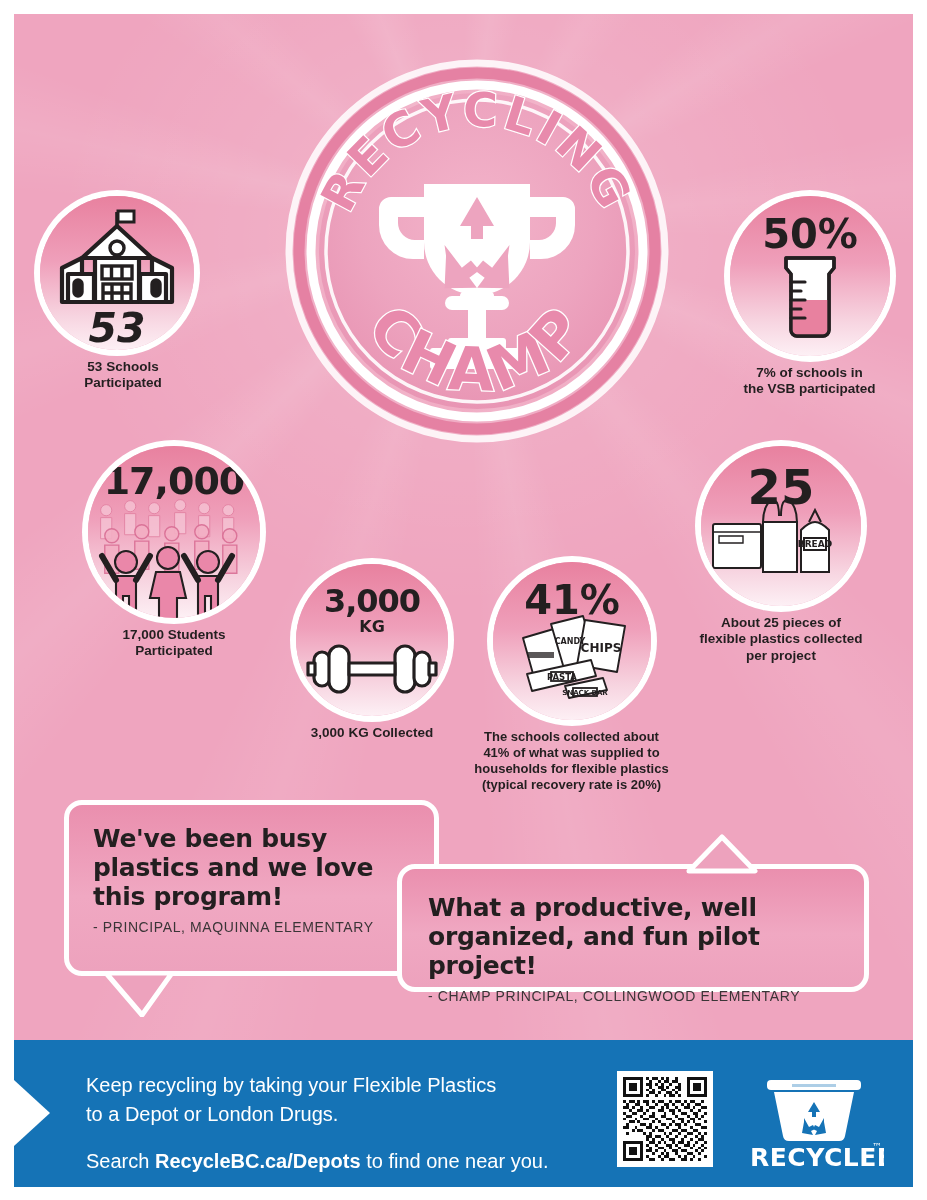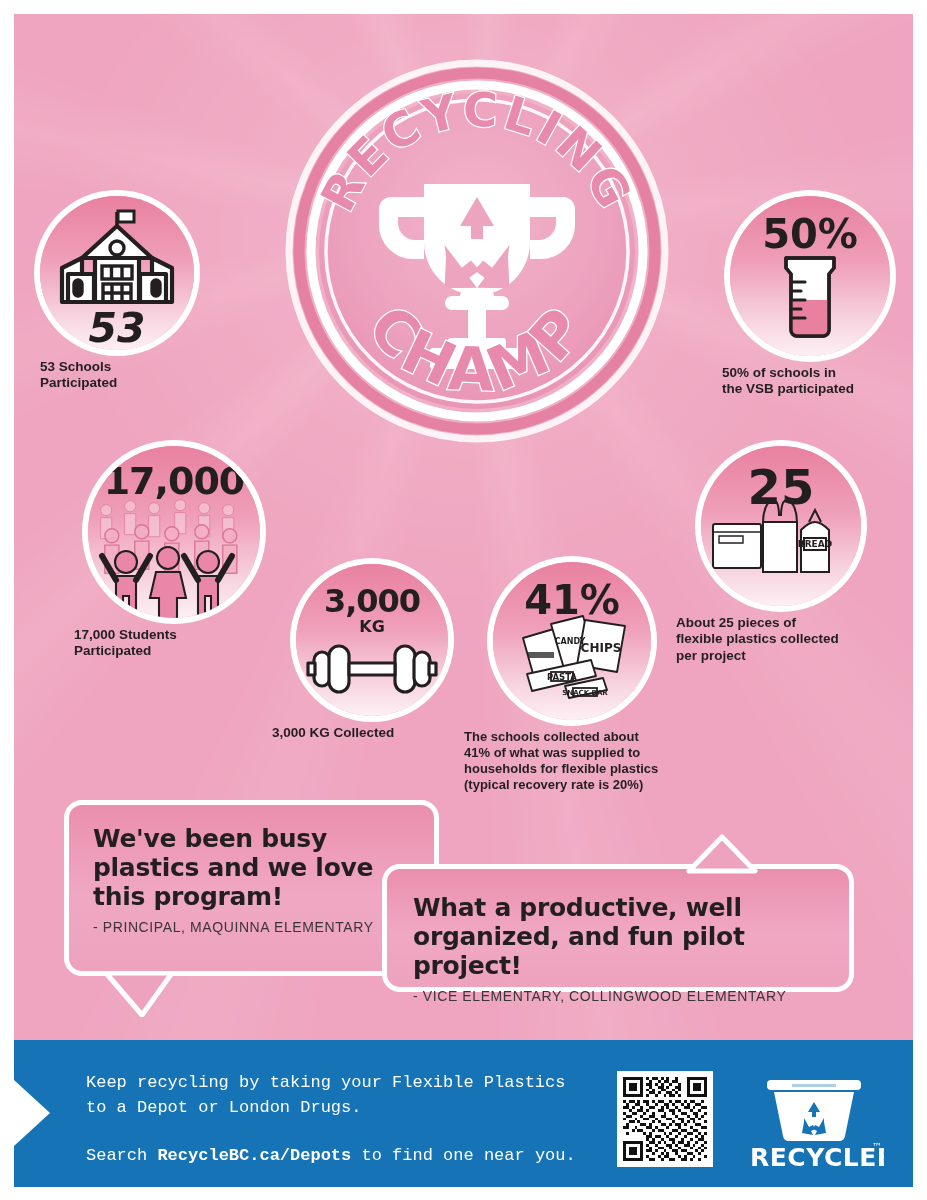--- a/index.html
+++ b/index.html
@@ -34,43 +34,43 @@
         rgba(255,255,255,0.00) 360deg);
   }
   .vignette{position:absolute;inset:0;pointer-events:none;
     background:radial-gradient(ellipse 70% 55% at 50% 22%, rgba(255,255,255,0.18), rgba(255,255,255,0) 65%);}
 
   
   .badge{position:absolute;left:268px;top:42px;width:390px;height:390px;}
   .badge svg{display:block;width:390px;height:390px;}
 
   
-  .stat{position:absolute;}
+  .stat{position:absolute;text-align:center;}
   .circle{position:relative;border-radius:50%;
     background:linear-gradient(180deg,#e8819f 0%, #ef9fba 42%, #f7d4e0 78%, #fdf0f5 100%);
     box-shadow:0 0 0 6px #ffffff;overflow:hidden;}
   .circle .inner{position:absolute;inset:0;display:flex;flex-direction:column;
     align-items:center;justify-content:flex-start;}
   .caption{font-family:"Liberation Sans",sans-serif;font-weight:bold;color:#231f20;
     line-height:1.22;margin-top:9px;}
 
   
   .bubble{position:absolute;border-radius:18px;border:5px solid #ffffff;
     background:linear-gradient(180deg,#ea8fae 0%,#f0a8c2 55%,#eda2bd 100%);
     box-sizing:border-box;}
   .bubble .q{font-family:"DejaVu Sans",sans-serif;font-weight:bold;color:#231f20;
     line-height:1.16;letter-spacing:-.3px;}
   .bubble .attr{font-family:"Liberation Sans",sans-serif;color:#3b3537;
     letter-spacing:.6px;margin-top:8px;}
 
   
   .footer{position:absolute;left:0;top:1026px;width:899px;height:147px;background:#1573b6;}
   .foot-text{position:absolute;left:72px;top:31px;color:#ffffff;
-    font-family:Liberation Mono, monospace;font-size:17px;line-height:1.45;}
-  .foot-text .l2{margin-top:24px;}
+    font-family:Liberation Sans, sans-serif;font-size:20px;line-height:1.45;}
+  .foot-text .l2{margin-top:18px;}
   .qr{position:absolute;left:603px;top:31px;width:96px;height:96px;background:#ffffff;padding:6px;box-sizing:border-box;}
   .logo{position:absolute;left:730px;top:26px;width:140px;height:106px;}
 </style>
 </head>
 <body>
 
 <div class="page">
   <div class="poster">
 
     <div class="pink-area">
@@ -164,21 +164,21 @@
                   <path d="M61 95 h10"></path>
                   <path d="M61 104 h14"></path>
                 <path d="M61 113 h10"></path>
                   <path d="M61 122 h14"></path>
               </g>
               <path d="M56 62 h48 v10 l-5 6 v56 a6 6 0 0 1 -6 6 H67 a6 6 0 0 1 -6 -6 V78 l-5 -6 z" fill="none" stroke="#231f20" stroke-width="3.4" stroke-linejoin="round"></path>
             </svg>
           </div>
         </div>
         <div class="caption" style="font-size:13.5px;">
-          <div>50% of schools in</div>
+          <div>7% of schools in</div>
           <div>the VSB participated</div>
         </div>
       </div>
 
       <div class="stat" style="left:60px;top:432px;width:200px;">
         <div class="circle" style="width:172px;height:172px;margin:0 auto;">
           <div class="inner">
             <svg width="172" height="172" viewBox="0 0 172 172">
               <g fill="#f6c6d6" stroke="#e07c9e" stroke-width="1.6" opacity=".75">
                 <g transform="translate(12,58) scale(.62)">
@@ -341,26 +341,26 @@
           <div>We've been busy</div>
           <div>plastics and we love</div>
           <div>this program!</div>
         </div>
         <div class="attr" style="font-size:14px;">- PRINCIPAL, MAQUINNA ELEMENTARY</div>
       </div>
       <svg style="position:absolute;left:90px;top:957px;width:70px;height:46px;" viewBox="0 0 70 46">
         <path d="M2 2 h66 L38 44 Z" fill="#eda2bd" stroke="#ffffff" stroke-width="5" stroke-linejoin="round"></path>
       </svg>
 
-      <div class="bubble" style="left:368px;top:850px;width:472px;height:128px;padding:24px 22px 0 26px;">
+      <div class="bubble" style="left:383px;top:850px;width:472px;height:128px;padding:24px 22px 0 26px;">
         <div class="q" style="font-size:25px;">
           <div>What a productive, well</div>
           <div>organized, and fun pilot project!</div>
         </div>
-        <div class="attr" style="font-size:14px;">- VICE ELEMENTARY, COLLINGWOOD ELEMENTARY</div>
+        <div class="attr" style="font-size:14px;">- CHAMP PRINCIPAL, COLLINGWOOD ELEMENTARY</div>
       </div>
       <svg style="position:absolute;left:672px;top:820px;width:72px;height:40px;" viewBox="0 0 72 40">
         <path d="M3 37 L36 3 L69 37 Z" fill="#eda2bd" stroke="#ffffff" stroke-width="5" stroke-linejoin="round"></path>
       </svg>
     </div>
 
     <div class="footer">
       <svg style="position:absolute;left:0;top:36px;width:52px;height:74px;" viewBox="0 0 52 74">
         <path d="M0 4 L36 37 L0 70 Z" fill="#ffffff"></path>
       </svg>

